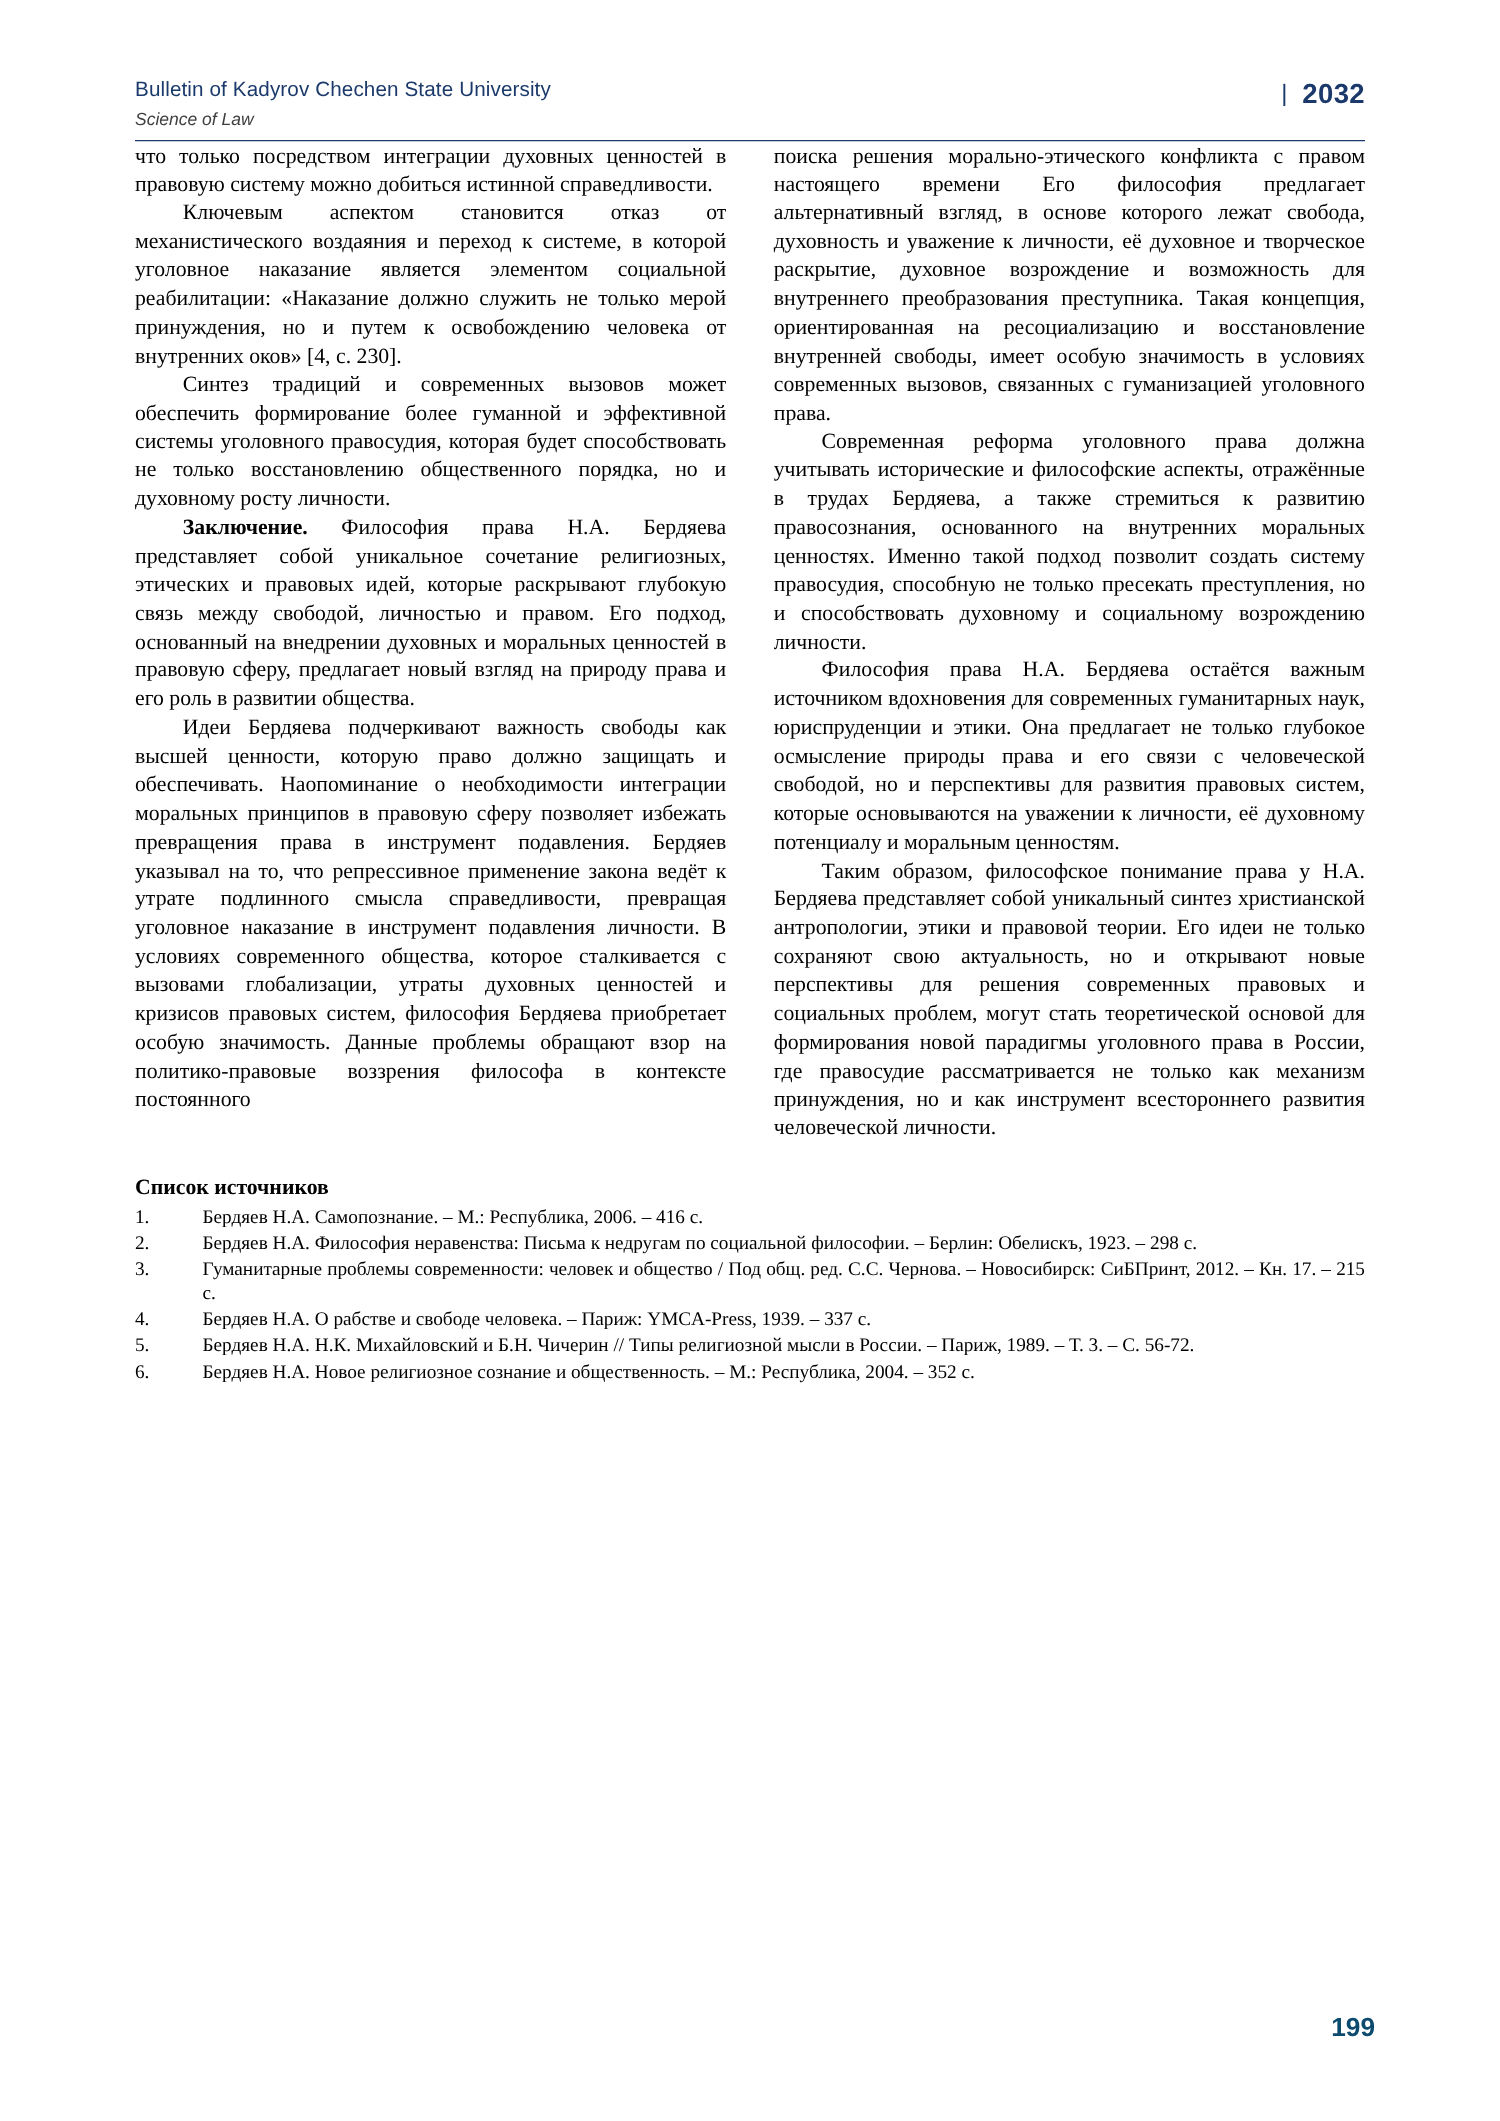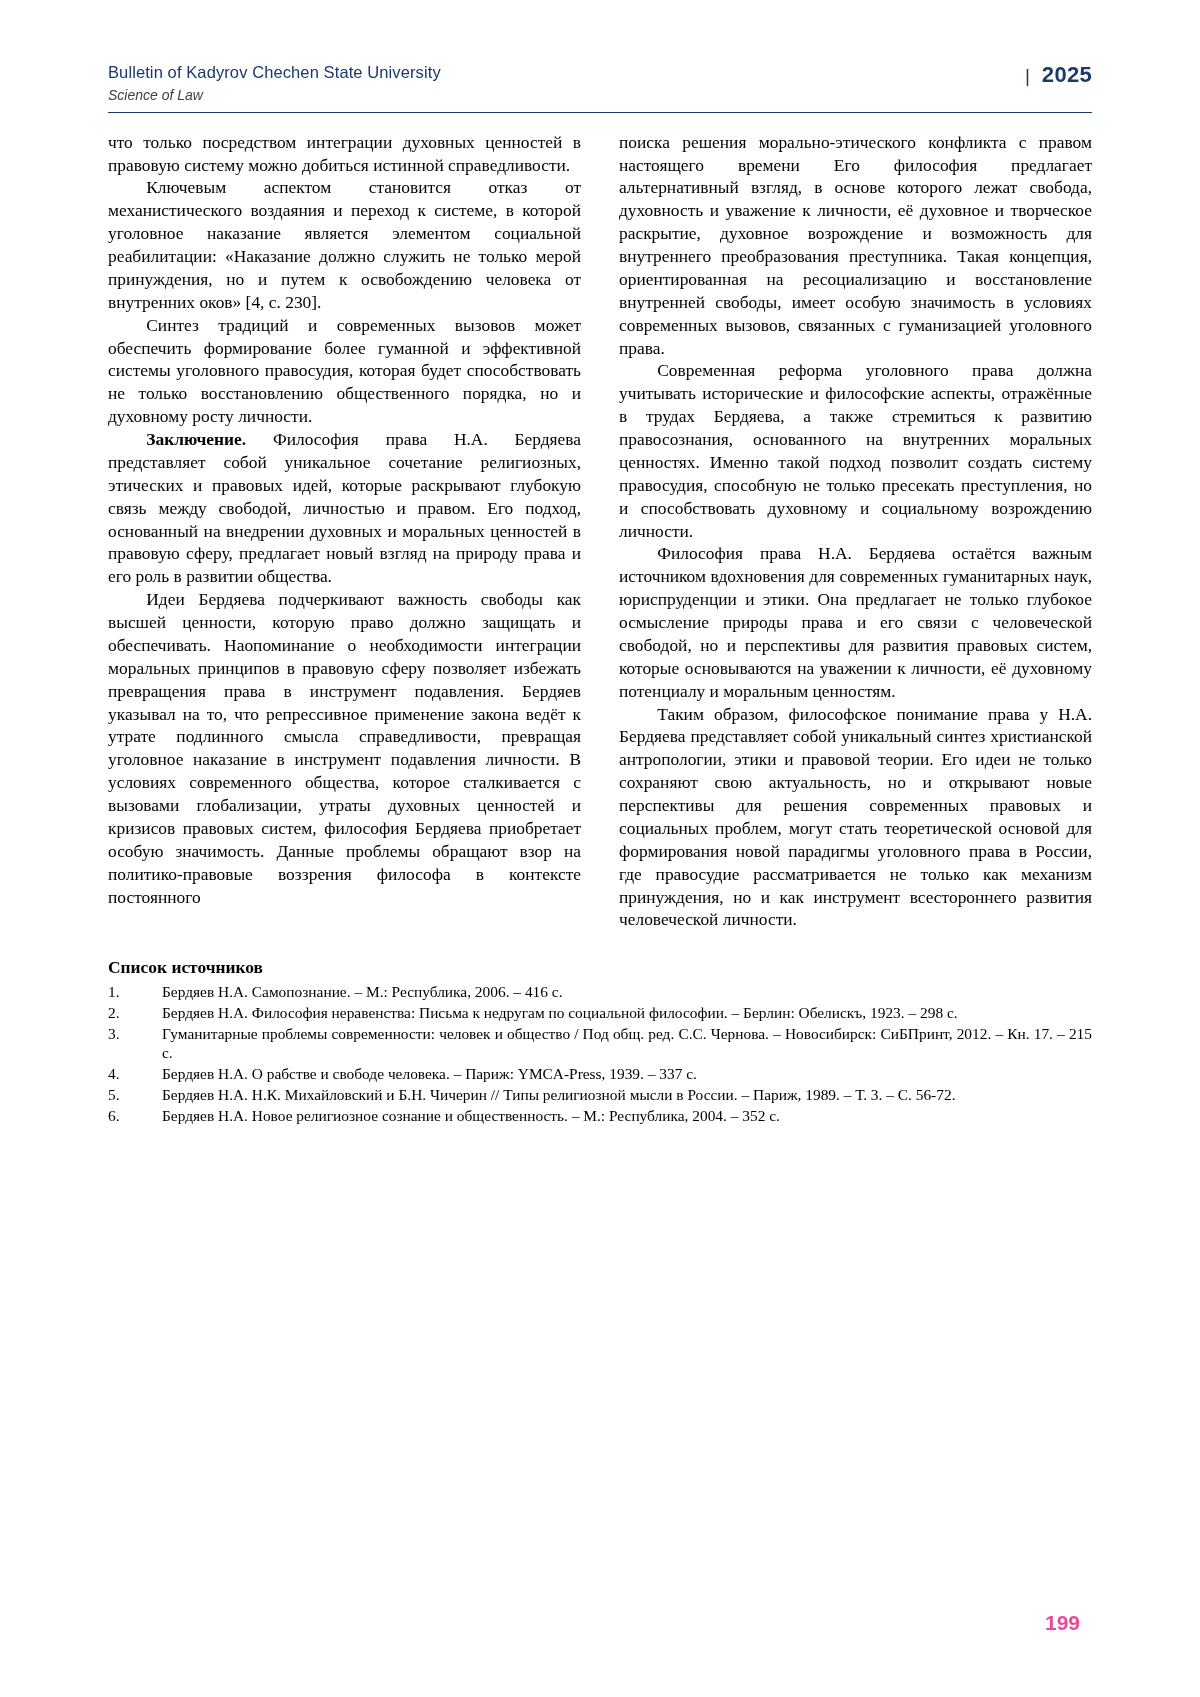--- a/index.html
+++ b/index.html
@@ -61,21 +61,20 @@
   .header-year {
     font-size: 22px;
     font-weight: bold;
     color: #1b3a6b;
     letter-spacing: 0.3px;
   }
   
   .columns {
     display: flex;
     gap: 38px;
-    margin-top: 18px;
   }
   .col {
     width: 473px;
   }
   p.para {
     margin: 0;
     font-size: 17.4px;
     line-height: 1.315;
     text-align: justify;
     text-indent: 2.2em;
@@ -107,41 +106,41 @@
     width: 54px;
     flex: 0 0 54px;
   }
   .ref-text {
     flex: 1;
     text-align: justify;
   }
   
   .footer {
     position: absolute;
-    right: 120px;
+    right: 100px;
     bottom: 62px;
     font-family: "Liberation Sans", sans-serif;
     font-size: 21px;
     font-weight: bold;
-    color: #ec4899;
+    color: #0c4a6e;
   }
 </style>
 </head>
 <body>
 
 <div class="page">
 
   <div class="header">
     <div class="header-left">
       <div class="journal-title">Bulletin of Kadyrov Chechen State University</div>
       <div class="journal-subtitle">Science of Law</div>
     </div>
     <div class="header-right">
       <span class="header-bar">|</span>
-      <span class="header-year">2025</span>
+      <span class="header-year">2032</span>
     </div>
   </div>
 
   <div class="columns">
 
     <div class="col">
       <p class="para noindent">что только посредством интеграции духовных ценностей в правовую систему можно добиться истинной справедливости.</p>
       <p class="para">Ключевым аспектом становится отказ от механистического воздаяния и переход к системе, в которой уголовное наказание является элементом социальной реабилитации: «Наказание должно служить не только мерой принуждения, но и путем к освобождению человека от внутренних оков» [4, с. 230].</p>
       <p class="para">Синтез традиций и современных вызовов может обеспечить формирование более гуманной и эффективной системы уголовного правосудия, которая будет способствовать не только восстановлению общественного порядка, но и духовному росту личности.</p>
       <p class="para"><span class="bold">Заключение.</span><span> Философия права Н.А. Бердяева представляет собой уникальное сочетание религиозных, этических и правовых идей, которые раскрывают глубокую связь между свободой, личностью и правом. Его подход, основанный на внедрении духовных и моральных ценностей в правовую сферу, предлагает новый взгляд на природу права и его роль в развитии общества.</span></p>

